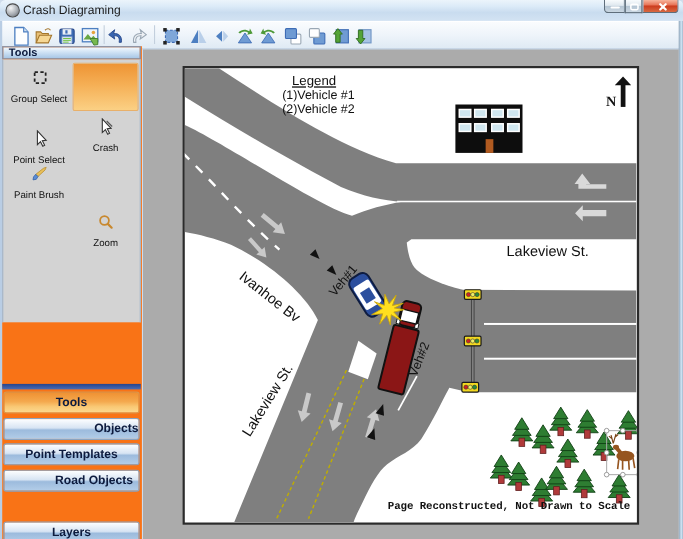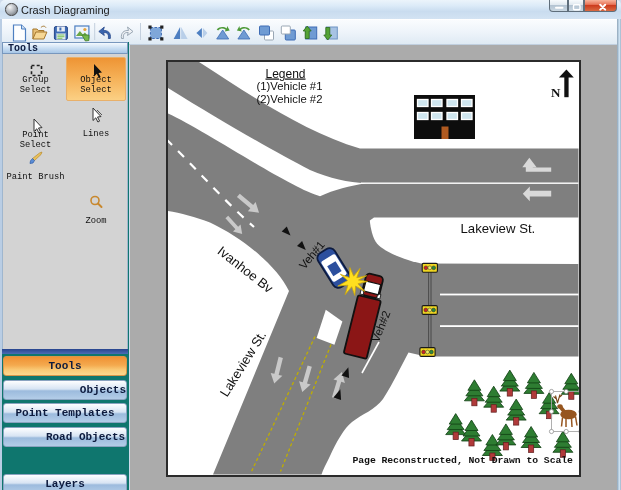--- a/index.html
+++ b/index.html
@@ -6,24 +6,24 @@
 #ticon{position:absolute;left:5px;top:3px;width:10.5px;height:10.5px;border-radius:50%;background:radial-gradient(circle at 35% 30%,#f5f6f7,#a9aeb4 55%,#5d646c);border:0.5px solid #4a4a4a;}
 #ttext{position:absolute;left:21px;top:3.5px;font-size:11px;color:#1a1a1a;}
 .wbtn{position:absolute;top:0;height:12px;border:1px solid #5f6e7b;border-top:none;box-sizing:border-box;}
 #bmin{left:549px;width:19px;border-radius:0 0 0 4px;background:linear-gradient(180deg,#f8fbfd 0%,#dfe8ef 45%,#b4c4d2 50%,#cad8e3 100%);}
 #bmax{left:568px;width:16px;background:linear-gradient(180deg,#f8fbfd 0%,#dfe8ef 45%,#b4c4d2 50%,#cad8e3 100%);}
 #bclose{left:584px;width:33px;border-radius:0 0 4px 0;background:linear-gradient(180deg,#f7b49c 0%,#e8765a 40%,#cc3c1e 50%,#d86a42 100%);}
 #toolbar{position:absolute;left:0;top:19px;width:621px;height:26px;background:linear-gradient(180deg,#fafcfe 0%,#eef4fa 50%,#dfeaf4 100%);border-top:1px solid #ffffff;border-bottom:1px solid #c0cfdf;box-sizing:border-box;}
 #leftborder{position:absolute;left:0;top:19px;width:2px;height:471px;background:#b9cde4;}
 #rightborder{position:absolute;left:617px;top:19px;width:4px;height:471px;background:linear-gradient(90deg,#8ea4b8,#cfe4f4 60%,#9db3c8);}
 #mainarea{position:absolute;left:130px;top:45px;width:487px;height:445px;background:#ababab;}
-#panel{position:absolute;left:2px;top:42px;width:127px;height:448px;background:#0f766e;font-family:Liberation Mono, monospace;}
+#panel{position:absolute;left:2px;top:42px;width:127px;height:448px;background:#f97316;}
 #phead{position:absolute;left:0px;top:0px;width:126px;height:12px;background:linear-gradient(180deg,#f4f9fe 0%,#cfe2f4 45%,#a7c6e6 100%);border:1px solid #7897bd;box-sizing:border-box;}
 #phead span{position:absolute;left:5px;top:0px;font-size:10px;font-weight:bold;color:#0d1b3e;}
-#pbody{position:absolute;left:0px;top:12px;width:126px;height:295px;background:#d3d3d3;border-left:1px solid #9fb6ce;border-right:1px solid #9fb6ce;box-sizing:border-box;}
+#pbody{position:absolute;left:0px;top:12px;width:126px;height:239px;background:#d3d3d3;border-left:1px solid #9fb6ce;border-right:1px solid #9fb6ce;box-sizing:border-box;}
 #psep{position:absolute;left:0px;top:307px;width:126px;height:5px;background:linear-gradient(180deg,#27448d,#4a6cb5);}
 .cell{position:absolute;width:60px;height:43px;}
 .cell .lbl{position:absolute;left:0;right:0;bottom:5px;text-align:center;font-size:8.8px;color:#111;}
 .cell svg{position:absolute;left:50%;top:6px;transform:translateX(-50%);}
 #selcell{position:absolute;left:63px;top:3px;width:60px;height:43.5px;background:linear-gradient(180deg,#ee9434 0%,#f5af55 45%,#fbd084 100%);border:1px solid #e8b06a;border-radius:2px;box-sizing:border-box;}
 .acc{position:absolute;left:1px;width:124px;height:20px;border:1px solid #8aa3c0;border-radius:3px;box-sizing:border-box;text-align:center;font-size:11px;font-weight:bold;color:#0d1b3e;line-height:19px;background:linear-gradient(180deg,#fdfeff 0%,#d7e4f3 45%,#9cbbdd 55%,#b3cde8 100%);}
 #accTools{background:linear-gradient(180deg,#ef9133 0%,#f4a94e 45%,#f9c874 70%,#fcd88f 100%);border-color:#d9964a;}
 </style></head>
 <body>
 <div id="win">
@@ -120,38 +120,32 @@
         <span>Tools</span>
       </div>
     <div id="pbody">
       <div id="selcell"></div>
       <div class="cell" style="left:2.5px;top:3px;">
           <svg width="16" height="16" viewBox="0 0 16 16">
             <rect x="3.5" y="2.5" width="10" height="10" fill="none" stroke="#222" stroke-width="1.6" stroke-dasharray="3 2.2"></rect>
           </svg>
           <div class="lbl">Group Select</div>
         </div>
-      <div class="cell" style="left:63px;top:3px;">
-          <svg width="16" height="16" viewBox="0 0 16 16">
-            <path d="M6,1 L6,13.5 L8.8,10.8 L10.9,15 L12.6,14.1 L10.5,10 L14,9.6 Z" fill="#111"></path>
-          </svg>
-          <div class="lbl">Object Select</div>
-        </div>
       <div class="cell" style="left:2.5px;top:58px;">
           <svg width="16" height="16" viewBox="0 0 16 16">
             <path d="M6,1 L6,13.5 L8.8,10.8 L10.9,15 L12.6,14.1 L10.5,10 L14,9.6 Z" fill="#fff" stroke="#333" stroke-width="1"></path>
           </svg>
           <div class="lbl">Point Select</div>
         </div>
       <div class="cell" style="left:63px;top:46.5px;">
           <svg width="16" height="16" viewBox="0 0 16 16">
             <path d="M5,1 L5,13.5 L7.8,10.8 L9.9,15 L11.6,14.1 L9.5,10 L13,9.6 Z" fill="#fff" stroke="#333" stroke-width="1"></path>
             <path d="M9,3 L14,8" stroke="#555" stroke-width="1"></path>
           </svg>
-          <div class="lbl">Lines</div>
+          <div class="lbl">Crash</div>
         </div>
       <div class="cell" style="left:2.5px;top:90px;">
           <svg width="16" height="16" viewBox="0 0 16 16">
             <path d="M14,2 L13,4.5 L6.5,10.5 L4.5,8.5 L11.5,3 Z" fill="#e8c05a" stroke="#b98d2f" stroke-width="0.7"></path>
             <path d="M6.5,10.5 L4.5,8.5 L2.5,10.8 L2,13.5 L5,13 Z" fill="#5b8dd6" stroke="#2d5ca8" stroke-width="0.7"></path>
           </svg>
           <div class="lbl">Paint Brush</div>
         </div>
       <div class="cell" style="left:63px;top:133.5px;">
           <svg width="16" height="16" viewBox="0 0 16 16">

